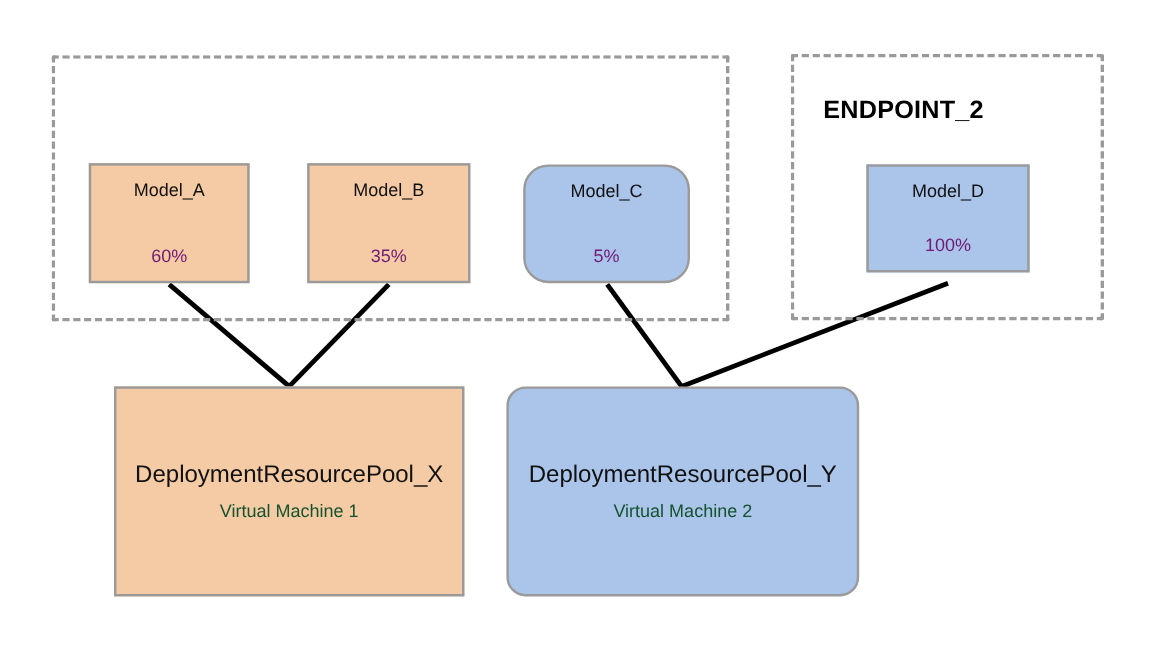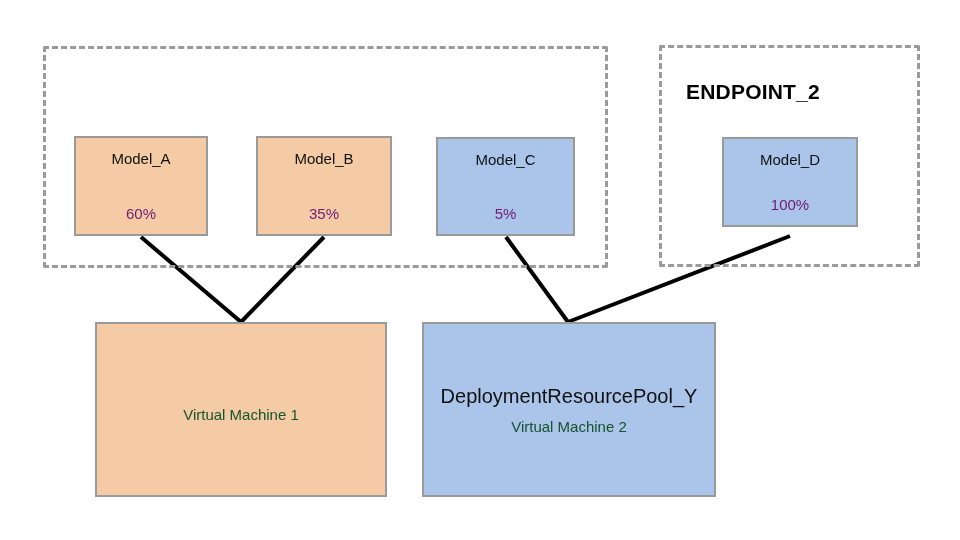--- a/index.html
+++ b/index.html
@@ -115,32 +115,33 @@
   <div class="model-box orange" style="left:74px; top:136px; width:134px; height:100px;">
     <span class="model-name">Model_A</span>
     <span class="model-traffic">60%</span>
   </div>
 
   <div class="model-box orange" style="left:256px; top:136px; width:136px; height:100px;text-align:right;">
     <span class="model-name">Model_B</span>
     <span class="model-traffic">35%</span>
   </div>
 
-  <div class="model-box blue" style="left:436px; top:137px; width:139px; height:99px;">
+  <div class="model-box blue" style="left:436px; top:137px; width:139px; height:99px;border-radius:21px;">
     <span class="model-name">Model_C</span>
     <span class="model-traffic">5%</span>
   </div>
 
   <div class="model-box blue" style="left:722px; top:137px; width:136px; height:90px;">
     <span class="model-name">Model_D</span>
     <span class="model-traffic">100%</span>
   </div>
 
   <div class="pool-box orange" style="left:95px; top:322px; width:292px; height:175px;">
+    <span class="pool-name">DeploymentResourcePool_X</span>
     <span class="pool-sub">Virtual Machine 1</span>
   </div>
 
-  <div class="pool-box blue" style="left:422px; top:322px; width:294px; height:175px;">
+  <div class="pool-box blue" style="left:422px; top:322px; width:294px; height:175px;border-radius:16px;">
     <span class="pool-name">DeploymentResourcePool_Y</span>
     <span class="pool-sub">Virtual Machine 2</span>
   </div>
 
 </div>
 
 </body></html>

